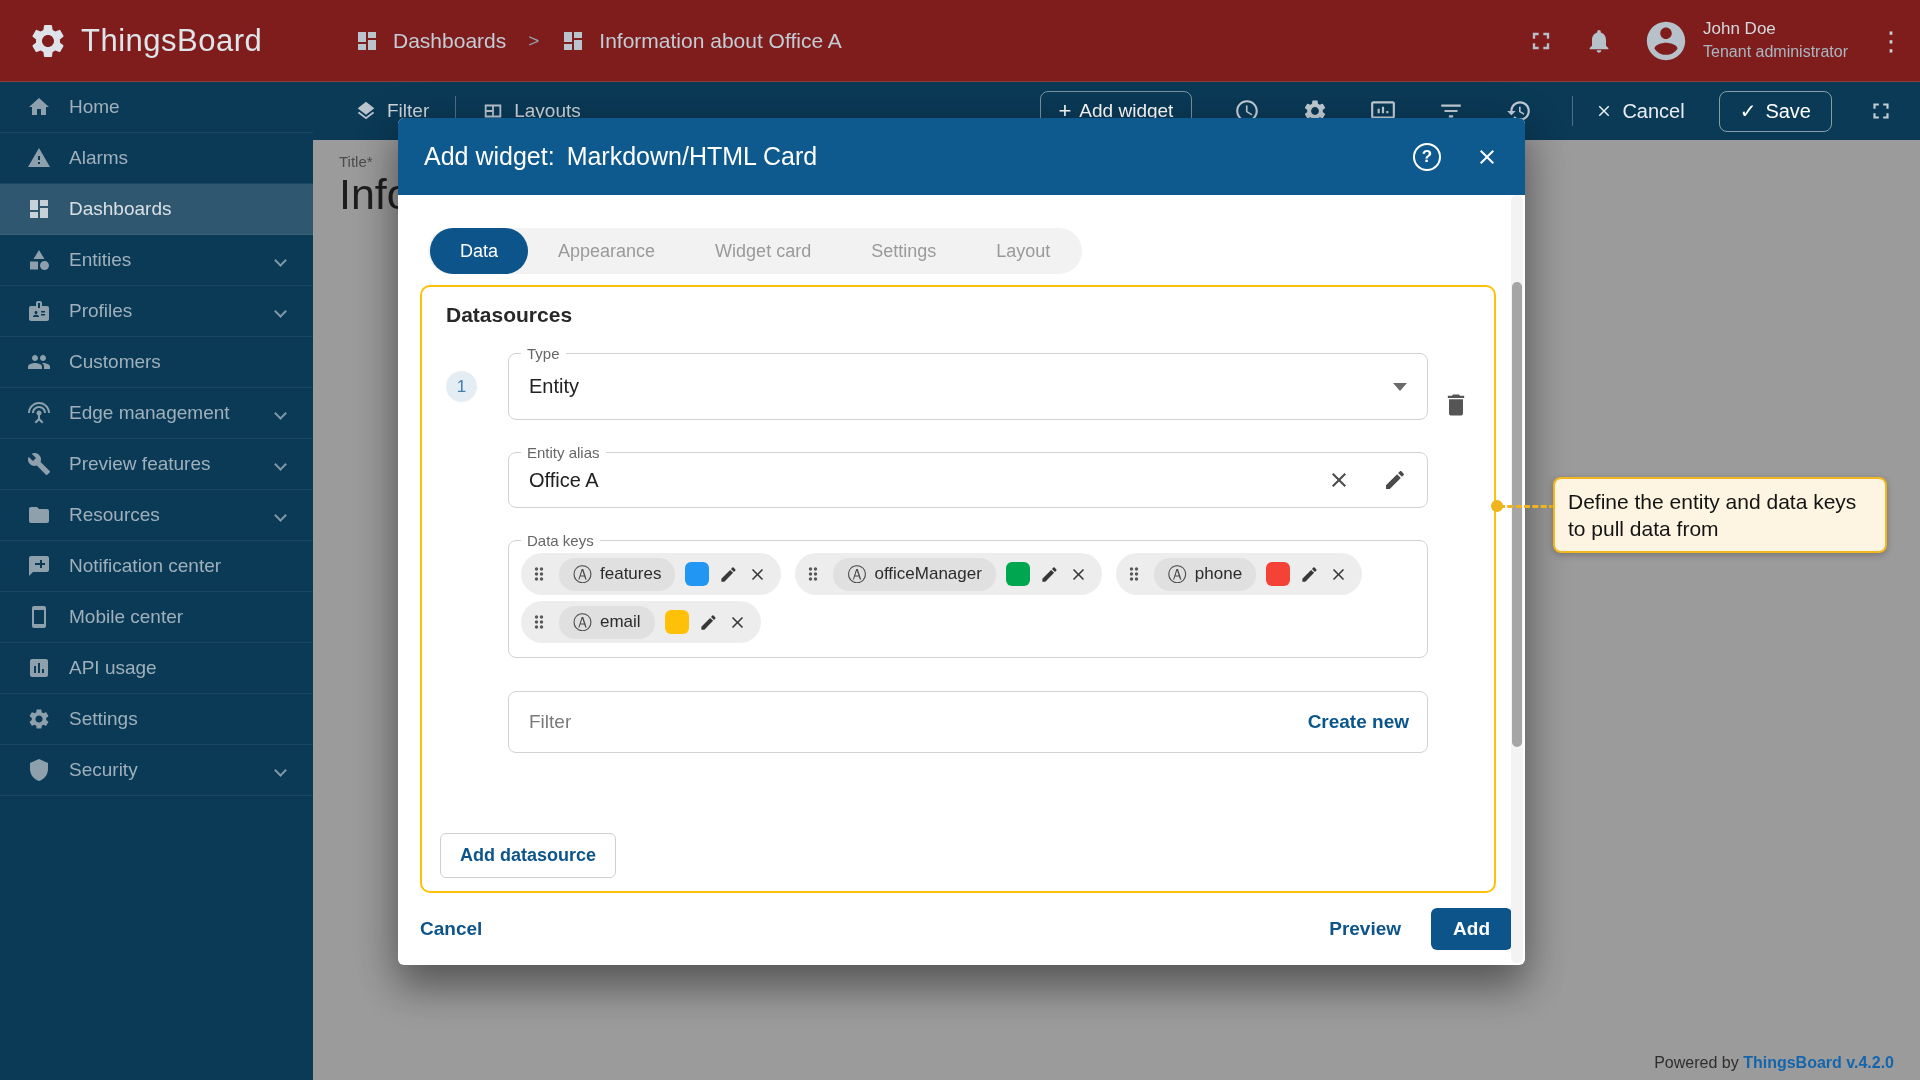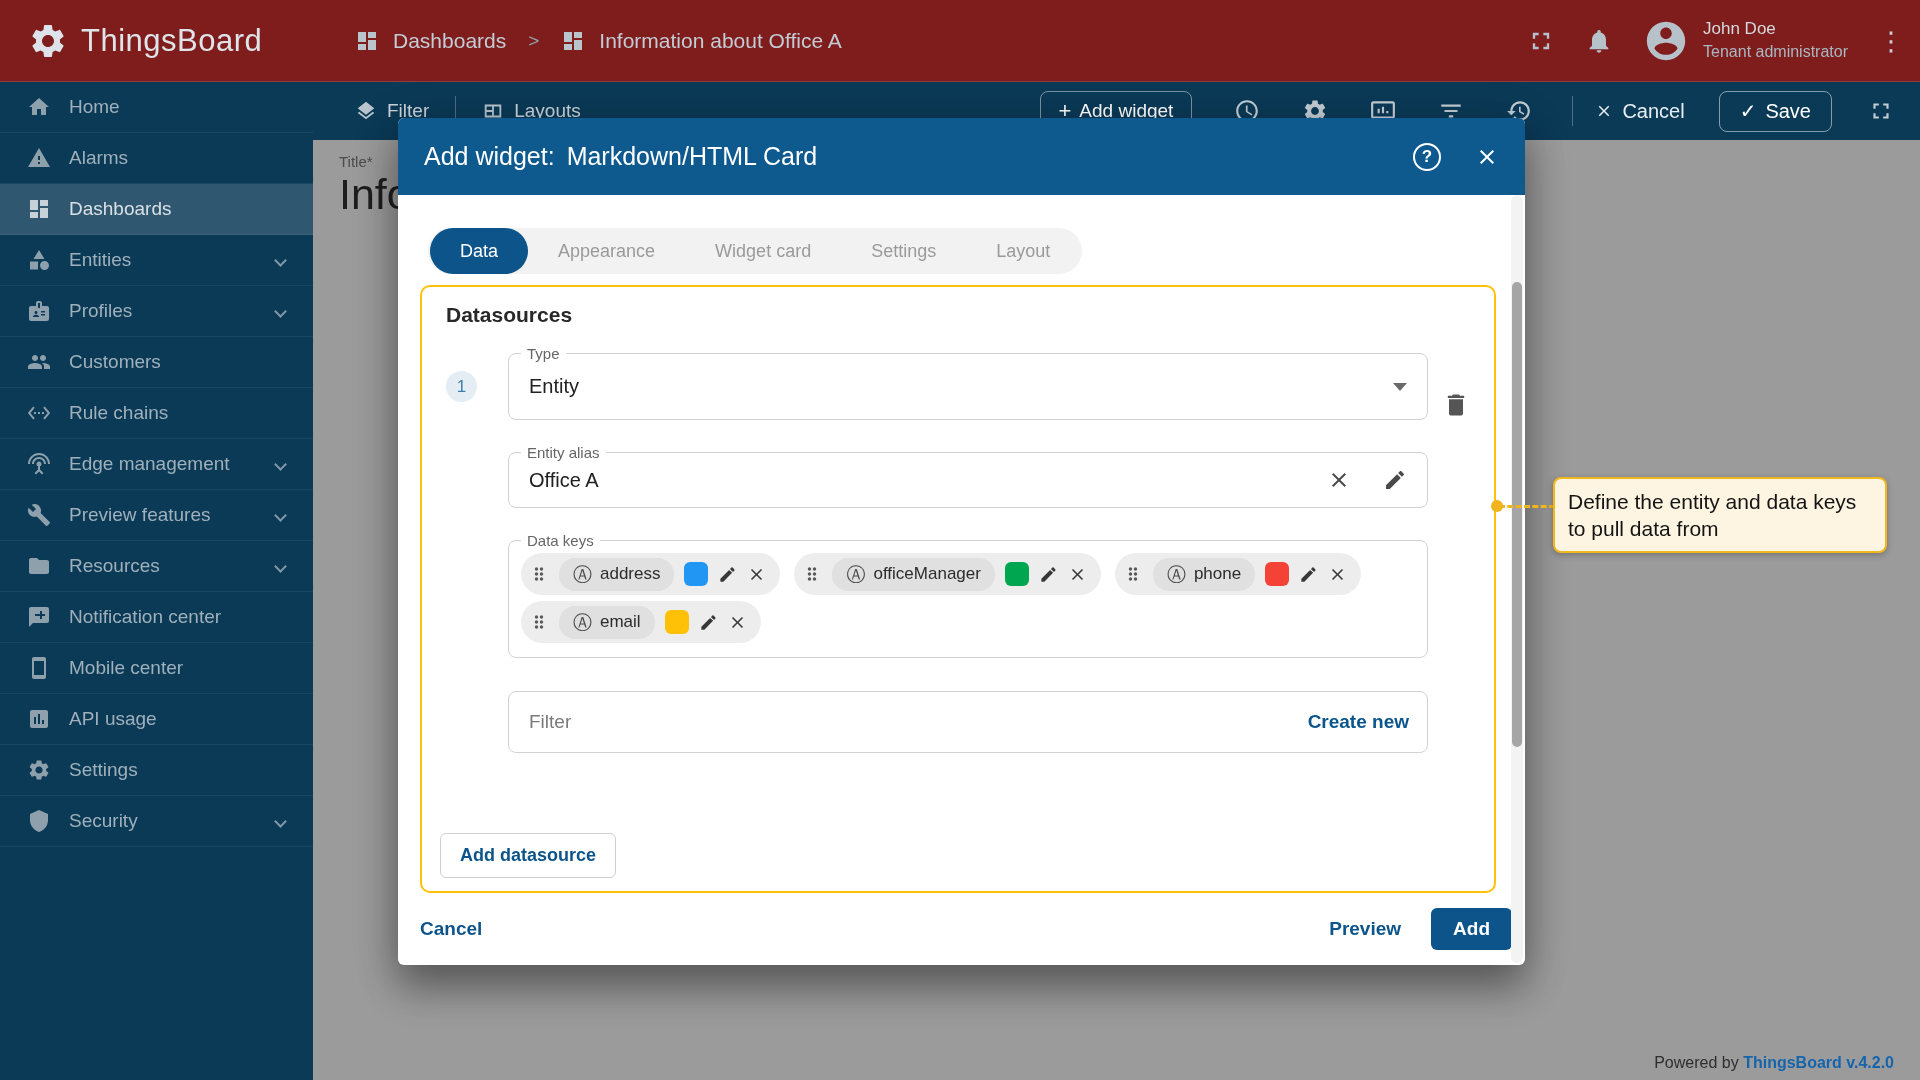--- a/index.html
+++ b/index.html
@@ -241,28 +241,20 @@
     <span class="ic si-ic">
         <svg viewBox="0 0 24 24">
           <path d="M16 11c1.66 0 2.99-1.34 2.99-3S17.66 5 16 5s-3 1.34-3 3 1.34 3 3 3zm-8 0c1.66 0 2.99-1.34 2.99-3S9.66 5 8 5 5 6.34 5 8s1.34 3 3 3zm0 2c-2.33 0-7 1.17-7 3.5V19h14v-2.5c0-2.33-4.67-3.5-7-3.5zm8 0c-.29 0-.62.02-.97.05 1.16.84 1.97 1.97 1.97 3.45V19h6v-2.5c0-2.33-4.67-3.5-7-3.5z"></path>
         </svg>
       </span>
     <span>Customers</span>
   </div>
   <div class="side-item">
     <span class="ic si-ic">
         <svg viewBox="0 0 24 24">
-          <path d="M7.77 6.76 6.23 5.48.82 12l5.41 6.52 1.54-1.28L3.42 12l4.35-5.24zM7 13h2v-2H7v2zm10-2h-2v2h2v-2zm-6 2h2v-2h-2v2zm6.77-7.52-1.54 1.28L20.58 12l-4.35 5.24 1.54 1.28L23.18 12l-5.41-6.52z"></path>
-        </svg>
-      </span>
-    <span>Rule chains</span>
-  </div>
-  <div class="side-item">
-    <span class="ic si-ic">
-        <svg viewBox="0 0 24 24">
           <path d="M12 5c-3.87 0-7 3.13-7 7h2c0-2.76 2.24-5 5-5s5 2.24 5 5h2c0-3.87-3.13-7-7-7zm1 9.29c.88-.39 1.5-1.26 1.5-2.29 0-1.38-1.12-2.5-2.5-2.5S9.5 10.62 9.5 12c0 1.02.62 1.9 1.5 2.29v3.3L7.59 21 9 22.41l3-3 3 3L16.41 21 13 17.59v-3.3zM12 1C5.93 1 1 5.93 1 12h2c0-4.97 4.03-9 9-9s9 4.03 9 9h2c0-6.07-4.93-11-11-11z"></path>
         </svg>
       </span>
     <span>Edge management</span>
     <span class="chev"></span>
   </div>
   <div class="side-item">
     <span class="ic si-ic">
         <svg viewBox="0 0 24 24">
           <path d="M22.7 19l-9.1-9.1c.9-2.3.4-5-1.5-6.9-2-2-5-2.4-7.4-1.3L9 6 6 9 1.6 4.7C.4 7.1.9 10.1 2.9 12.1c1.9 1.9 4.6 2.4 6.9 1.5l9.1 9.1c.4.4 1 .4 1.4 0l2.3-2.3c.5-.4.5-1.1.1-1.4z"></path>
@@ -459,21 +451,21 @@
             <span class="f-label">Data keys</span>
 
             <div class="chip">
               <span class="ic drag-ic">
                   <svg viewBox="0 0 24 24">
                     <path d="M11 18c0 1.1-.9 2-2 2s-2-.9-2-2 .9-2 2-2 2 .9 2 2zm-2-8c-1.1 0-2 .9-2 2s.9 2 2 2 2-.9 2-2-.9-2-2-2zm0-6c-1.1 0-2 .9-2 2s.9 2 2 2 2-.9 2-2-.9-2-2-2zm6 4c1.1 0 2-.9 2-2s-.9-2-2-2-2 .9-2 2 .9 2 2 2zm0 2c-1.1 0-2 .9-2 2s.9 2 2 2 2-.9 2-2-.9-2-2-2zm0 6c-1.1 0-2 .9-2 2s.9 2 2 2 2-.9 2-2-.9-2-2-2z"></path>
                   </svg>
                 </span>
               <span class="chip-pill">
                 <span class="attr-glyph">Ⓐ</span>
-                <span class="chip-label">address</span>
+                <span class="chip-label">features</span>
               </span>
               <span class="chip-color" style="background: rgb(33, 150, 243);"></span>
               <span class="ic chip-ic">
                   <svg viewBox="0 0 24 24">
                     <path d="M3 17.25V21h3.75L17.81 9.94l-3.75-3.75L3 17.25zM20.71 7.04c.39-.39.39-1.02 0-1.41l-2.34-2.34c-.39-.39-1.02-.39-1.41 0l-1.83 1.83 3.75 3.75 1.83-1.83z"></path>
                   </svg>
                 </span>
               <span class="ic chip-ic">
                   <svg viewBox="0 0 24 24">
                     <path d="M19 6.41 17.59 5 12 10.59 6.41 5 5 6.41 10.59 12 5 17.59 6.41 19 12 13.41 17.59 19 19 17.59 13.41 12z"></path>

